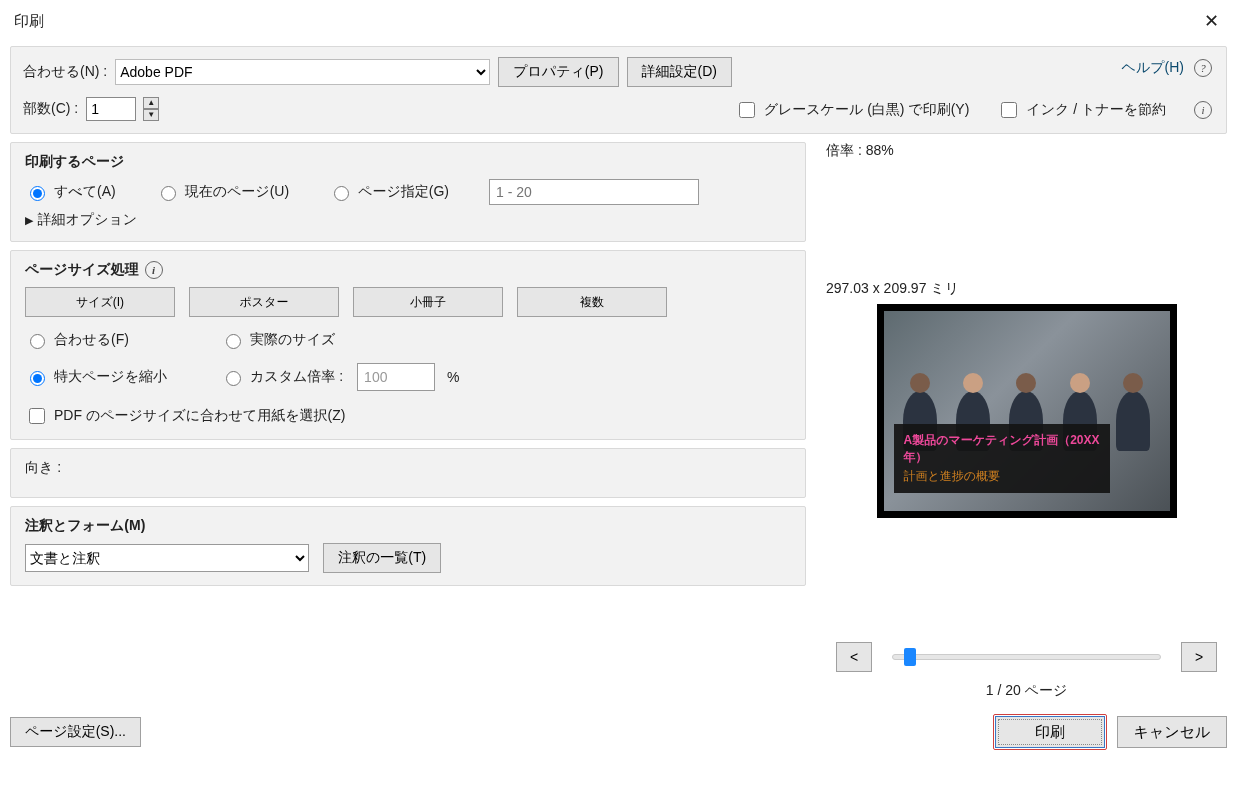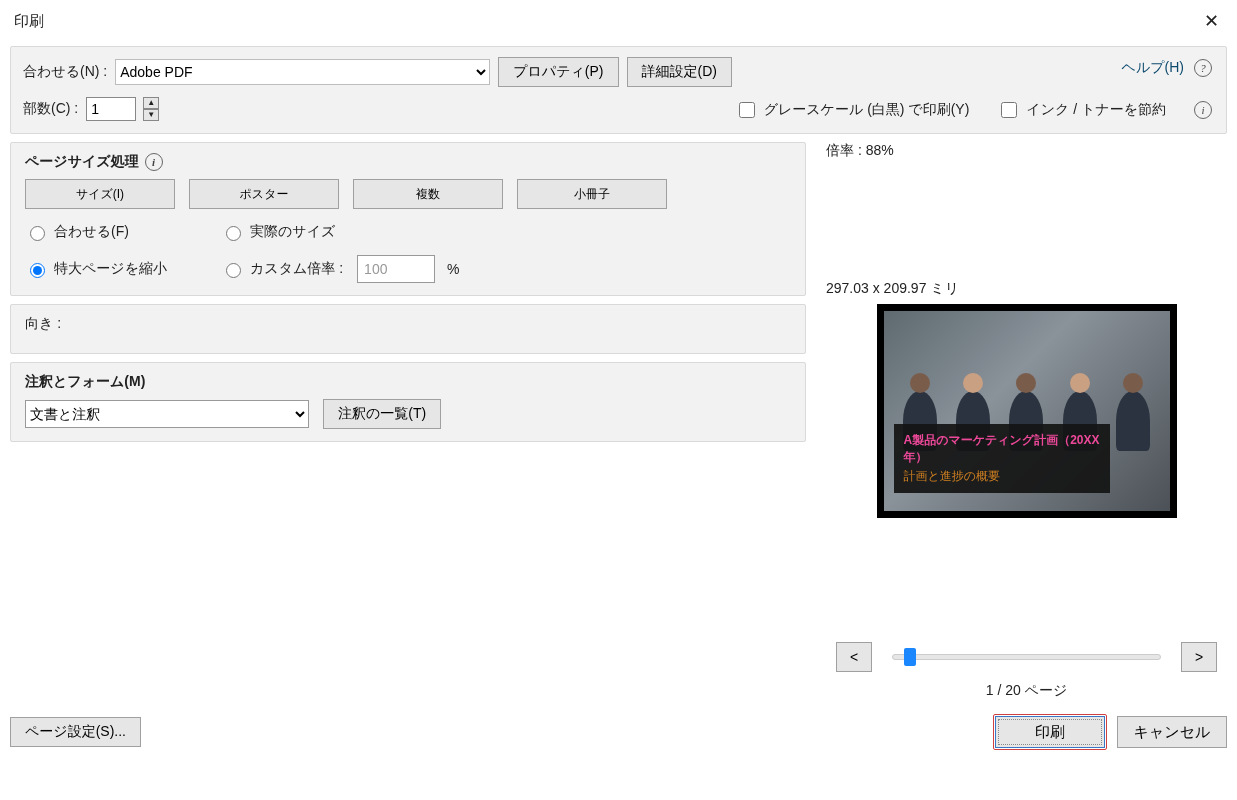--- a/index.html
+++ b/index.html
@@ -173,31 +173,53 @@
       <label class="check-item">
         <input type="checkbox" style="">
         <span>インク / トナーを節約</span>
       </label>
       <span class="info-circle">i</span>
     </div>
   </div>
 
   <div class="main-area">
     <div class="left-col">
+      <div class="panel">
+        <h3>印刷するページ</h3>
+        <div class="radio-row">
+          <label class="radio-item">
+            <input type="radio" name="pages" checked="" style="">
+            <span>すべて(A)</span>
+          </label>
+          <label class="radio-item">
+            <input type="radio" name="pages" style="">
+            <span>現在のページ(U)</span>
+          </label>
+          <label class="radio-item">
+            <input type="radio" name="pages" style="">
+            <span>ページ指定(G)</span>
+          </label>
+          <input class="page-range-input" placeholder="1 - 20" style="">
+        </div>
+        <div class="advanced-toggle">
+          <span class="tri">▶</span>
+          <span>詳細オプション</span>
+        </div>
+      </div>
 
       <div class="panel">
         <h3 class="inline">
           <span>ページサイズ処理</span>
           <span class="info-circle">i</span>
         </h3>
         <div class="size-btn-row">
           <button class="size-btn">サイズ(I)</button>
           <button class="size-btn">ポスター</button>
+          <button class="size-btn">小冊子</button>
           <button class="size-btn">複数</button>
-          <button class="size-btn">小冊子</button>
         </div>
         <div class="size-radio-grid">
           <label class="radio-item">
             <input type="radio" name="scale" style="">
             <span>合わせる(F)</span>
           </label>
           <label class="radio-item">
             <input type="radio" name="scale" style="">
             <span>実際のサイズ</span>
           </label>
@@ -205,20 +227,24 @@
             <input type="radio" name="scale" checked="" style="">
             <span>特大ページを縮小</span>
           </label>
           <label class="radio-item">
             <input type="radio" name="scale" style="">
             <span>カスタム倍率 :</span>
             <input class="inline-input" value="100" style="">
             <span style="margin-left:6px;">%</span>
           </label>
         </div>
+        <label class="check-item" style="margin-top:14px;">
+          <input type="checkbox" style="">
+          <span>PDF のページサイズに合わせて用紙を選択(Z)</span>
+        </label>
       </div>
 
       <div class="panel">
         <div class="label" style="margin-bottom:8px;">向き :</div>
       </div>
 
       <div class="panel">
         <h3>注釈とフォーム(M)</h3>
         <div class="comments-row">
           <select class="comments-select">

